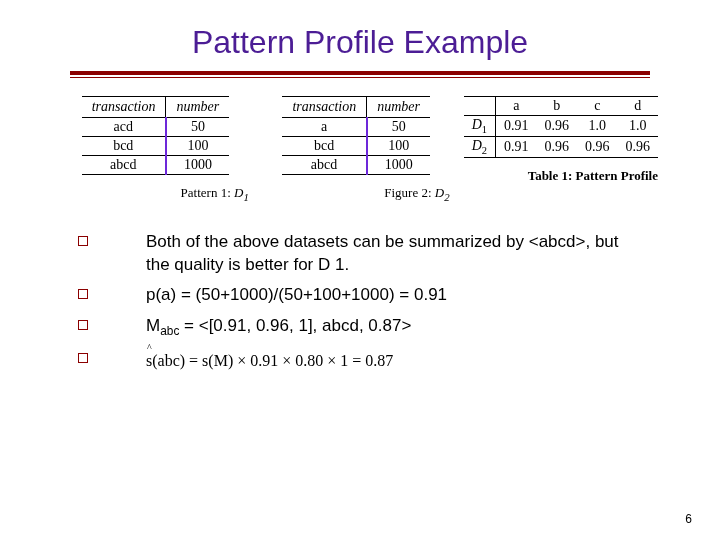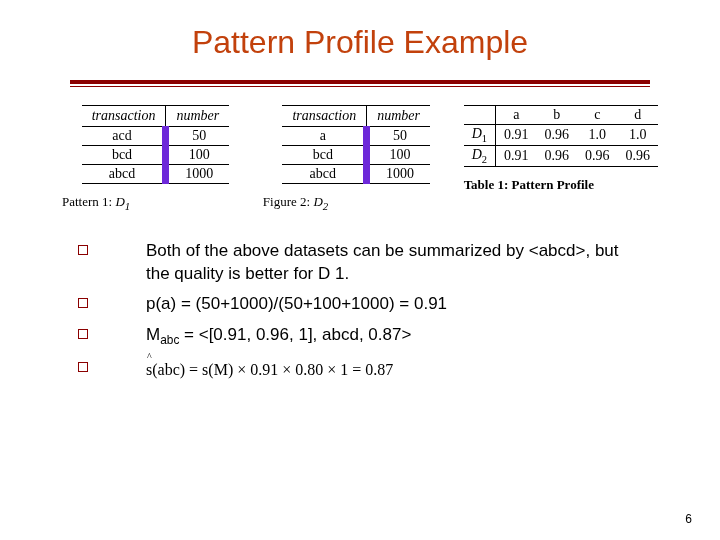--- a/index.html
+++ b/index.html
@@ -10,23 +10,23 @@
     font-family: Verdana, Geneva, sans-serif;
     position: relative;
     overflow: hidden;
   }
   .slide {
     padding: 24px 50px 20px 50px;
   }
   .title {
     text-align: center;
     font-size: 32px;
-    color: #c2410c;
+    color: #4c1d95;
     font-weight: 400;
-    margin-bottom: 19px;
+    margin-bottom: 10px;
   }
   .title-underline {
     margin: 0 20px 18px 20px;
   }
   .title-underline .thick {
     border-top: 4px solid #8b0000;
     margin-bottom: 2px;
   }
   .title-underline .thin {
     border-top: 1px solid #8b0000;
@@ -53,36 +53,36 @@
     font-weight: normal;
     padding: 2px 10px;
     border-bottom: 1px solid #000;
     border-top: 1px solid #000;
   }
   .table th.sep-r { border-right: 1px solid #000; }
   .table td {
     padding: 1px 10px;
     text-align: center;
   }
-  .table td.sep-r { border-right: 7px solid #6d28d9; margin-top: 16px; }
+  .table td.sep-r { border-right: 2px solid #6d28d9; margin-top: 16px; }
   .table tr.top-line td { border-top: 1px solid #000; }
   .table tr.bottom-line td { border-bottom: 1px solid #000; }
   .table3 th, .table3 td { padding: 1px 8px; }
   .table3 th { font-style: normal; font-weight: normal; }
   .table3 td.rowhdr {
     font-style: italic;
     font-family: "Times New Roman", serif;
     border-right: 1px solid #000;
     text-align: right;
   }
   .table3 td.rowhdr sub { font-size: 0.75em; font-style: normal; }
   .caption {
     font-family: "Times New Roman", serif;
     font-size: 13px;
-    text-align: left;
+    text-align: right;
   }
   .caption .i { font-style: italic; }
   .caption.bold { font-weight: bold; }
   .bullets {
     margin: 0 28px 0 28px;
   }
   .bullet-item {
     display: flex;
     align-items: flex-start;
     margin-bottom: 8px;

